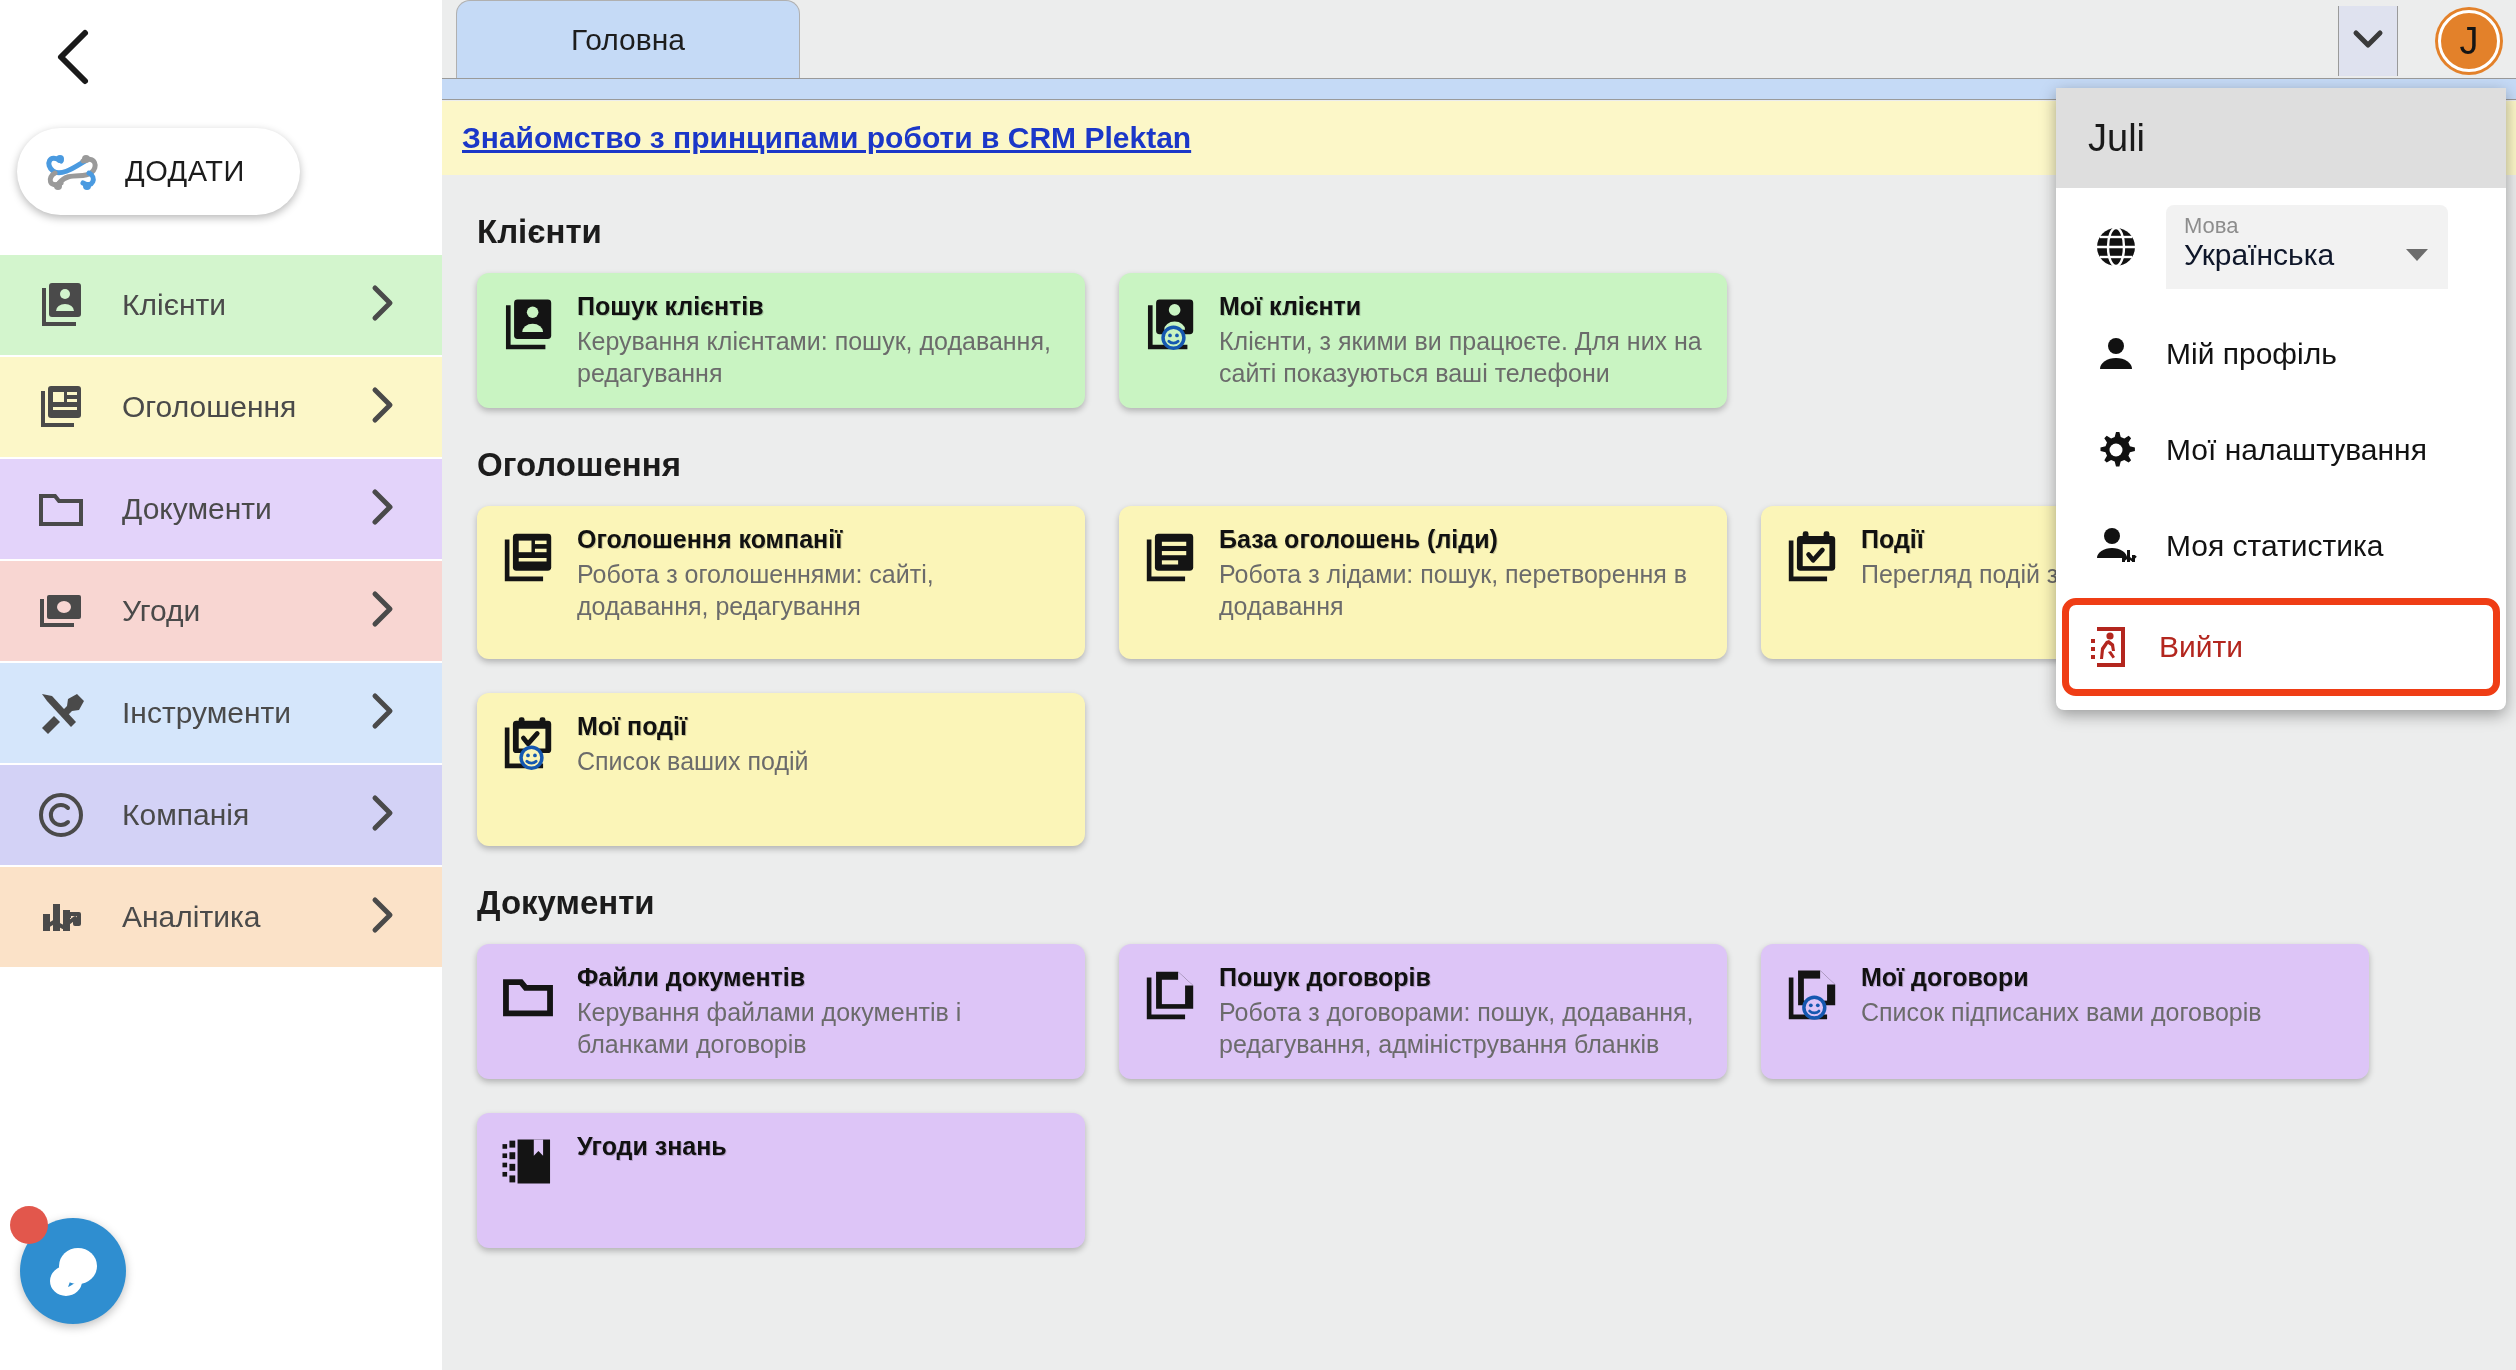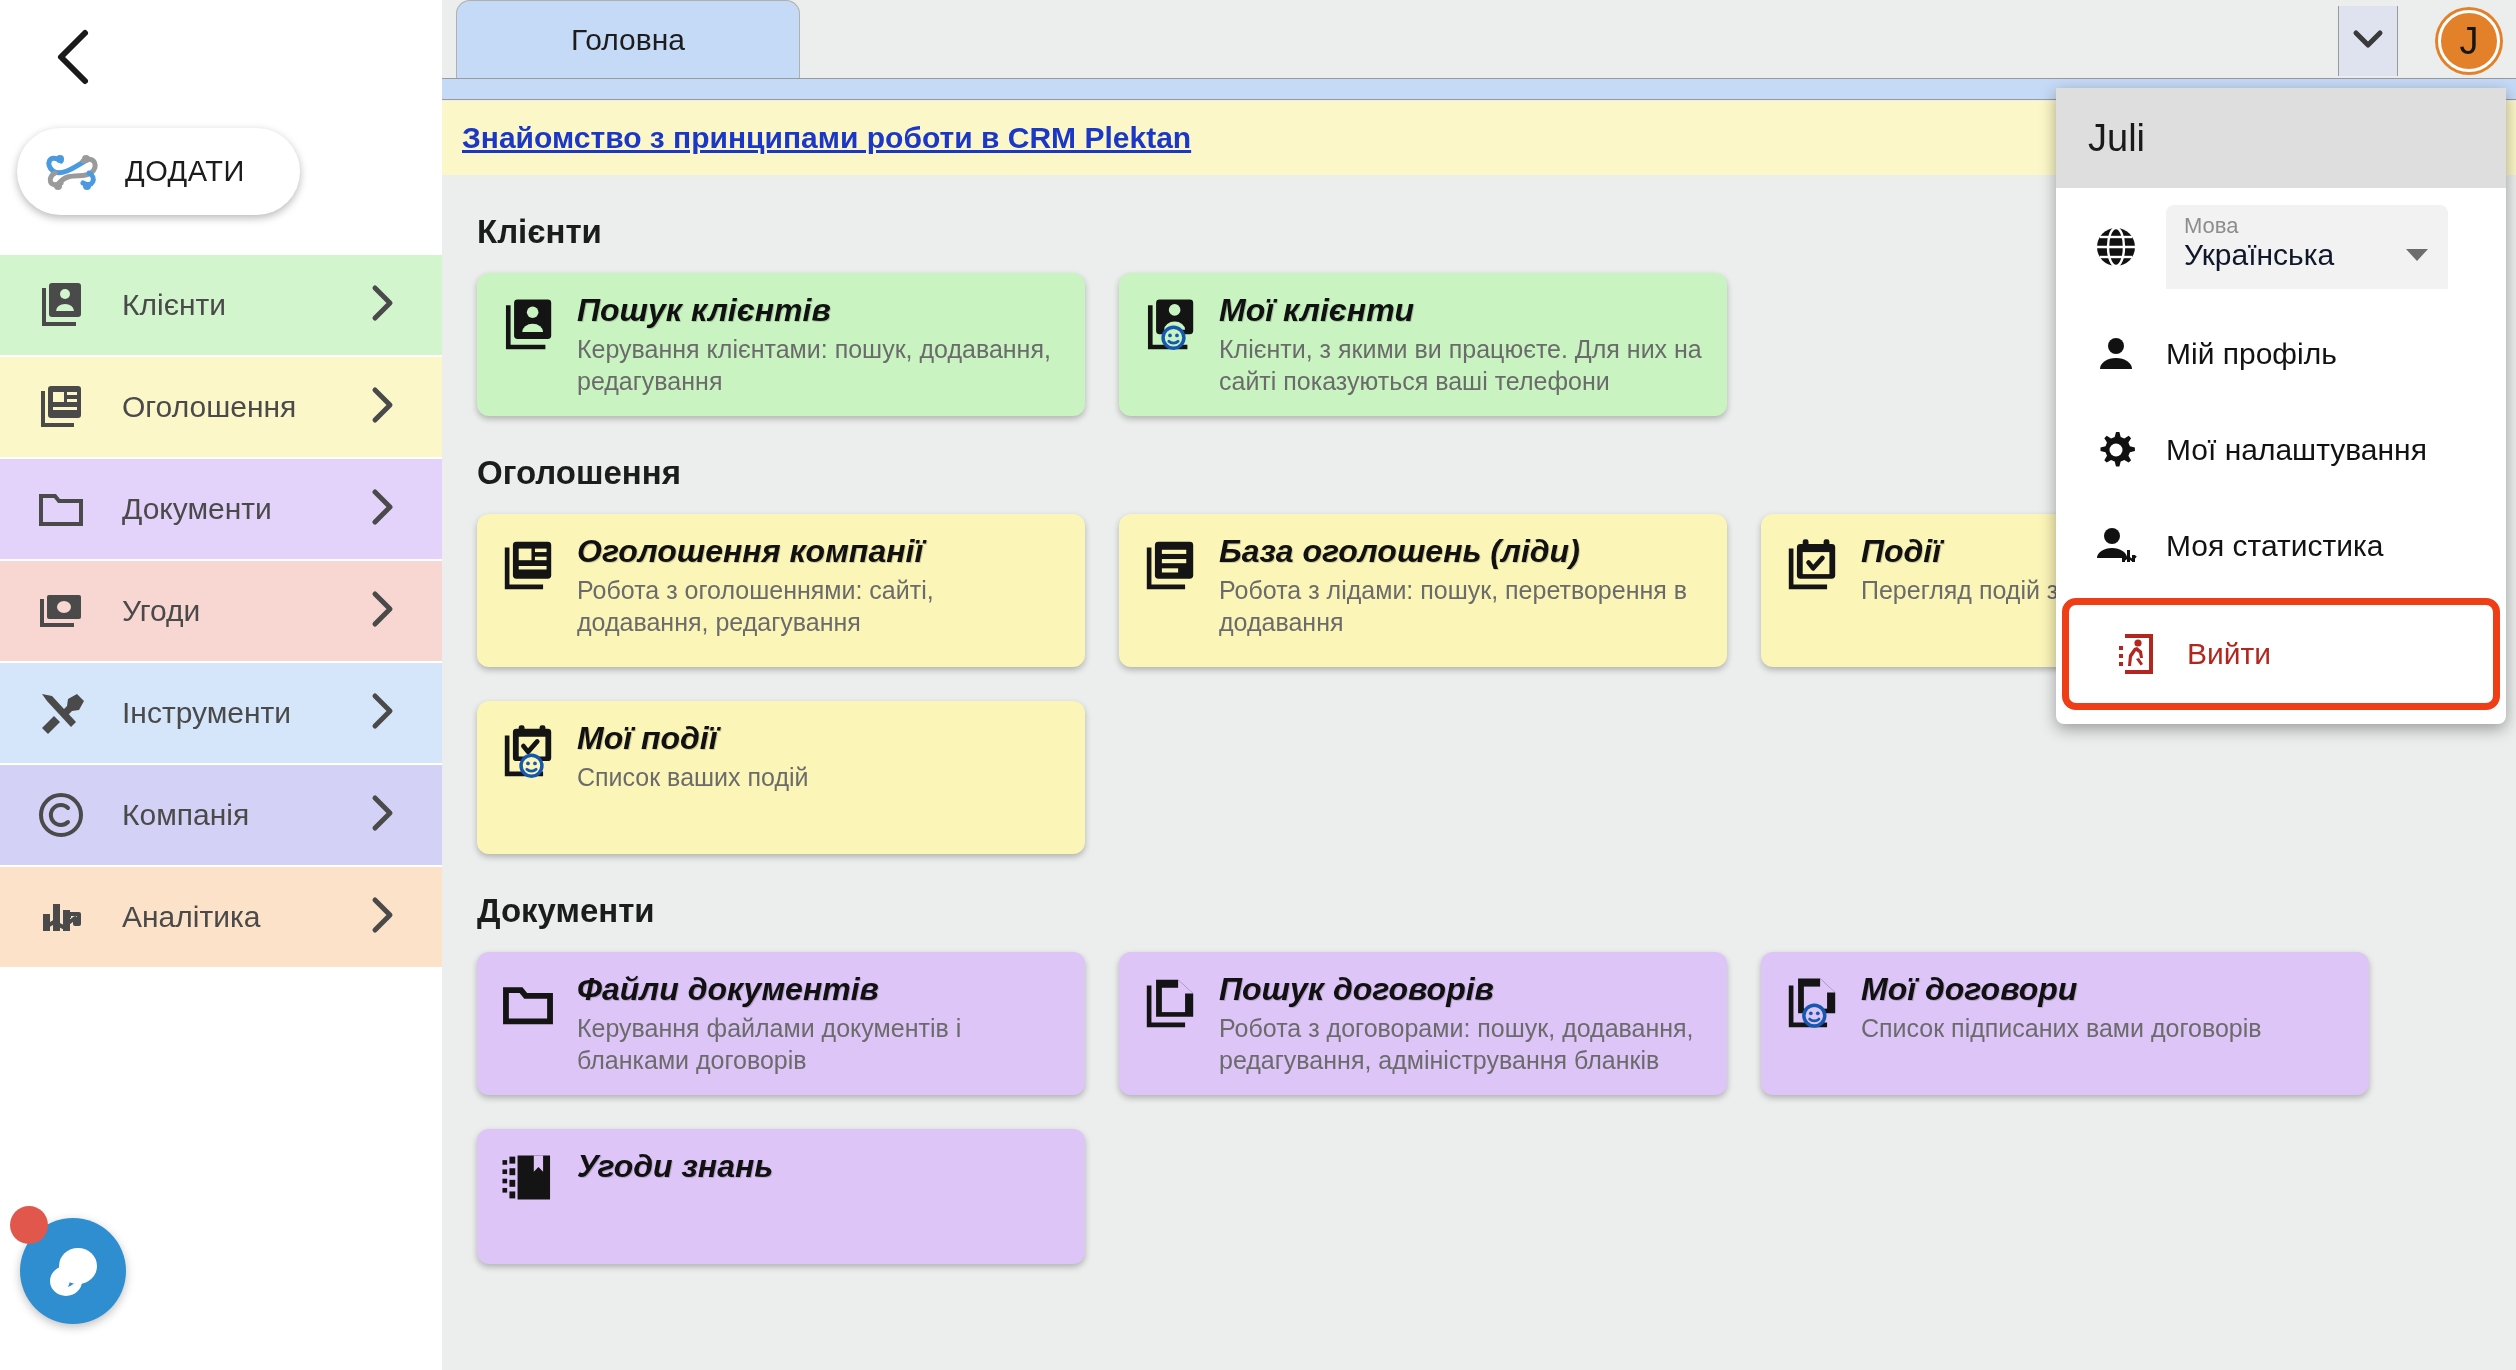--- a/index.html
+++ b/index.html
@@ -76,21 +76,21 @@
   .grid { display:flex; flex-wrap:wrap; gap:34px; margin-left:35px; }
   .card {
     width:608px; min-height:135px; border-radius:12px;
     box-shadow:0 3px 6px rgba(0,0,0,.25);
     padding:19px 20px 19px 22px; display:flex; cursor:pointer;
     position:relative;
   }
   .card .c-ico { flex:0 0 66px; width:66px; padding-top:4px; }
   .card .c-body { margin-left:12px; flex:1; }
   .card .c-title {
-    font-size:32px; font-weight:bold; font-style:italic; color:#111;
+    font-size:25px; font-weight:bold; color:#111;
     text-shadow:1px 1px 0 rgba(0,0,0,.18); line-height:1.15;
   }
   .card .c-desc { font-size:25px; color:#6b6b6b; line-height:1.28; margin-top:4px; }
   .card.green  { background:#c9f4c2; }
   .card.yellow { background:#fbf5b8; }
   .card.purple { background:#ddc5f7; }
   .card.tall   { min-height:153px; }
 
   
   #topbar-right { position:absolute; right:0; top:0; width:186px; height:80px; z-index:30; }
@@ -125,22 +125,22 @@
   #lang-row { height:118px; }
   #lang-select {
     margin-left:22px; width:282px; height:84px; background:#f2f2f2;
     border-radius:8px 8px 0 0; position:relative; cursor:pointer;
     padding:9px 0 0 18px;
   }
   #lang-select .lab { font-size:22px; color:#8d8d8d; line-height:1.05; }
   #lang-select .val { font-size:30px; color:#0f172a; margin-top:1px; }
   #lang-select .caret { position:absolute; right:18px; top:42px; }
   #dd-logout {
-    border:7px solid #ef3d15; border-radius:14px; height:112px;
-    margin:4px 6px 0 6px; padding-left:40px; display:flex; align-items:center; cursor:pointer;
+    border:7px solid #ef3d15; border-radius:14px; height:98px;
+    margin:4px 6px 0 6px; padding-left:12px; display:flex; align-items:center; cursor:pointer;
     background:#fff;
   }
   #dd-logout .dd-ico { width:56px; flex:0 0 56px; display:flex; align-items:center; justify-content:center; }
   #dd-logout .dd-lbl { margin-left:22px; font-size:30px; color:#b3261e; }
 
   
   #chat-widget {
     position:absolute; left:20px; bottom:46px; width:106px; height:106px; z-index:20;
     border-radius:50%; background:#2f8ed0; cursor:pointer;
     display:flex; align-items:center; justify-content:center;

